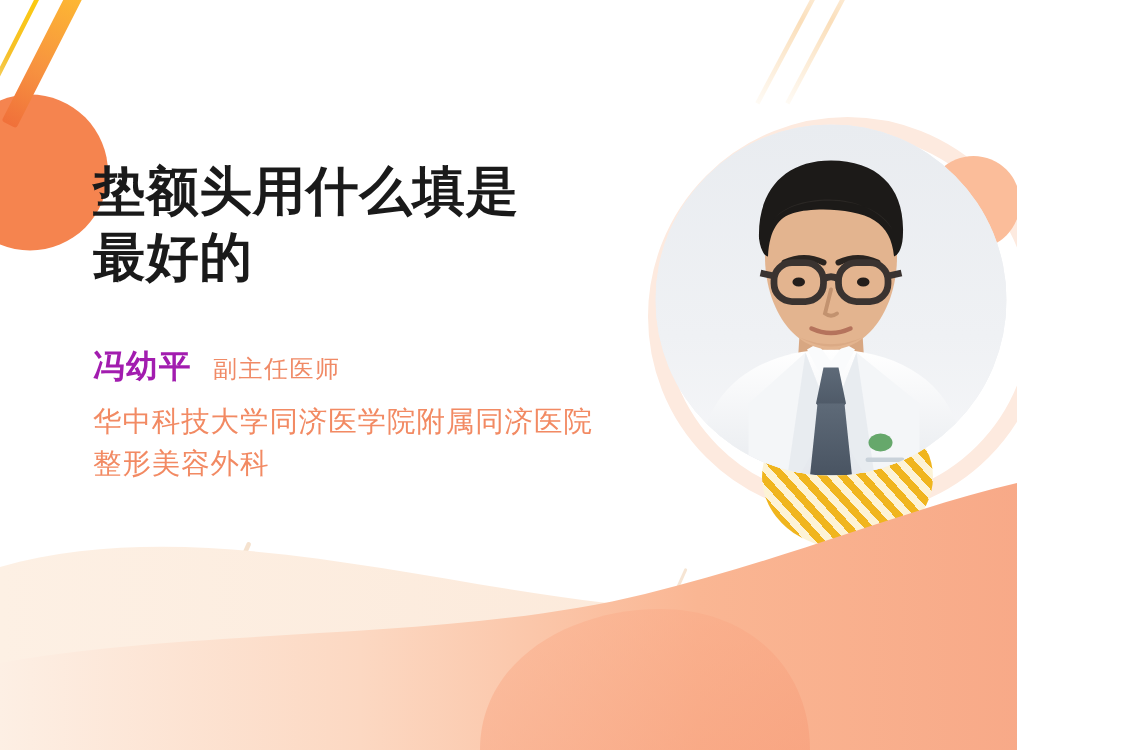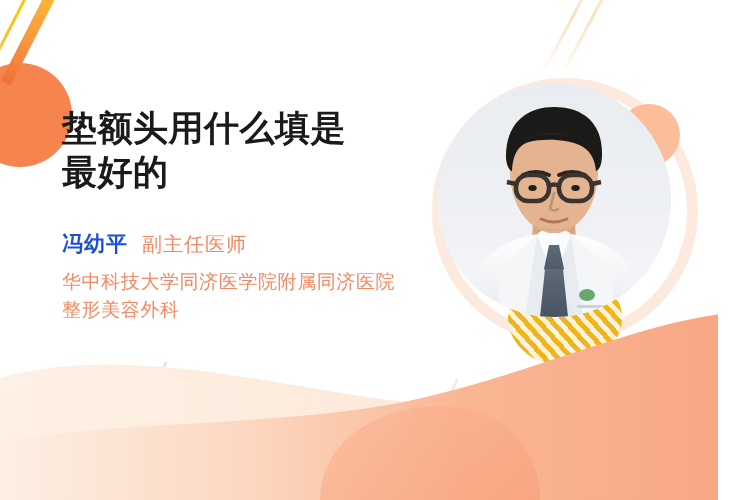--- a/index.html
+++ b/index.html
@@ -10,21 +10,20 @@
   body {
     font-family: "Liberation Sans", "DejaVu Sans", sans-serif;
   }
 
   .card {
     position: relative;
     width: 678px;
     height: 500px;
     overflow: hidden;
     background: #ffffff;
-    padding-left: 40px;
   }
 
   
   .bg-layer {
     position: absolute;
     inset: 0;
     overflow: hidden;
     pointer-events: none;
   }
 
@@ -184,25 +183,25 @@
     white-space: pre-line;
   }
   .doctor-row {
     margin-top: 36px;
     display: flex;
     align-items: baseline;
   }
   .doctor-name {
     font-size: 21px;
     font-weight: bold;
-    color: #1d4ed8;
+    color: #a21caf;
     letter-spacing: 1px;
   }
   .doctor-title {
-    font-size: 20px;
+    font-size: 16px;
     color: #F08A66;
     margin-left: 14px;
     letter-spacing: 1px;
   }
   .hospital {
     margin-top: 10px;
     font-size: 19px;
     line-height: 28px;
     color: #F28A63;
     letter-spacing: 0.6px;

